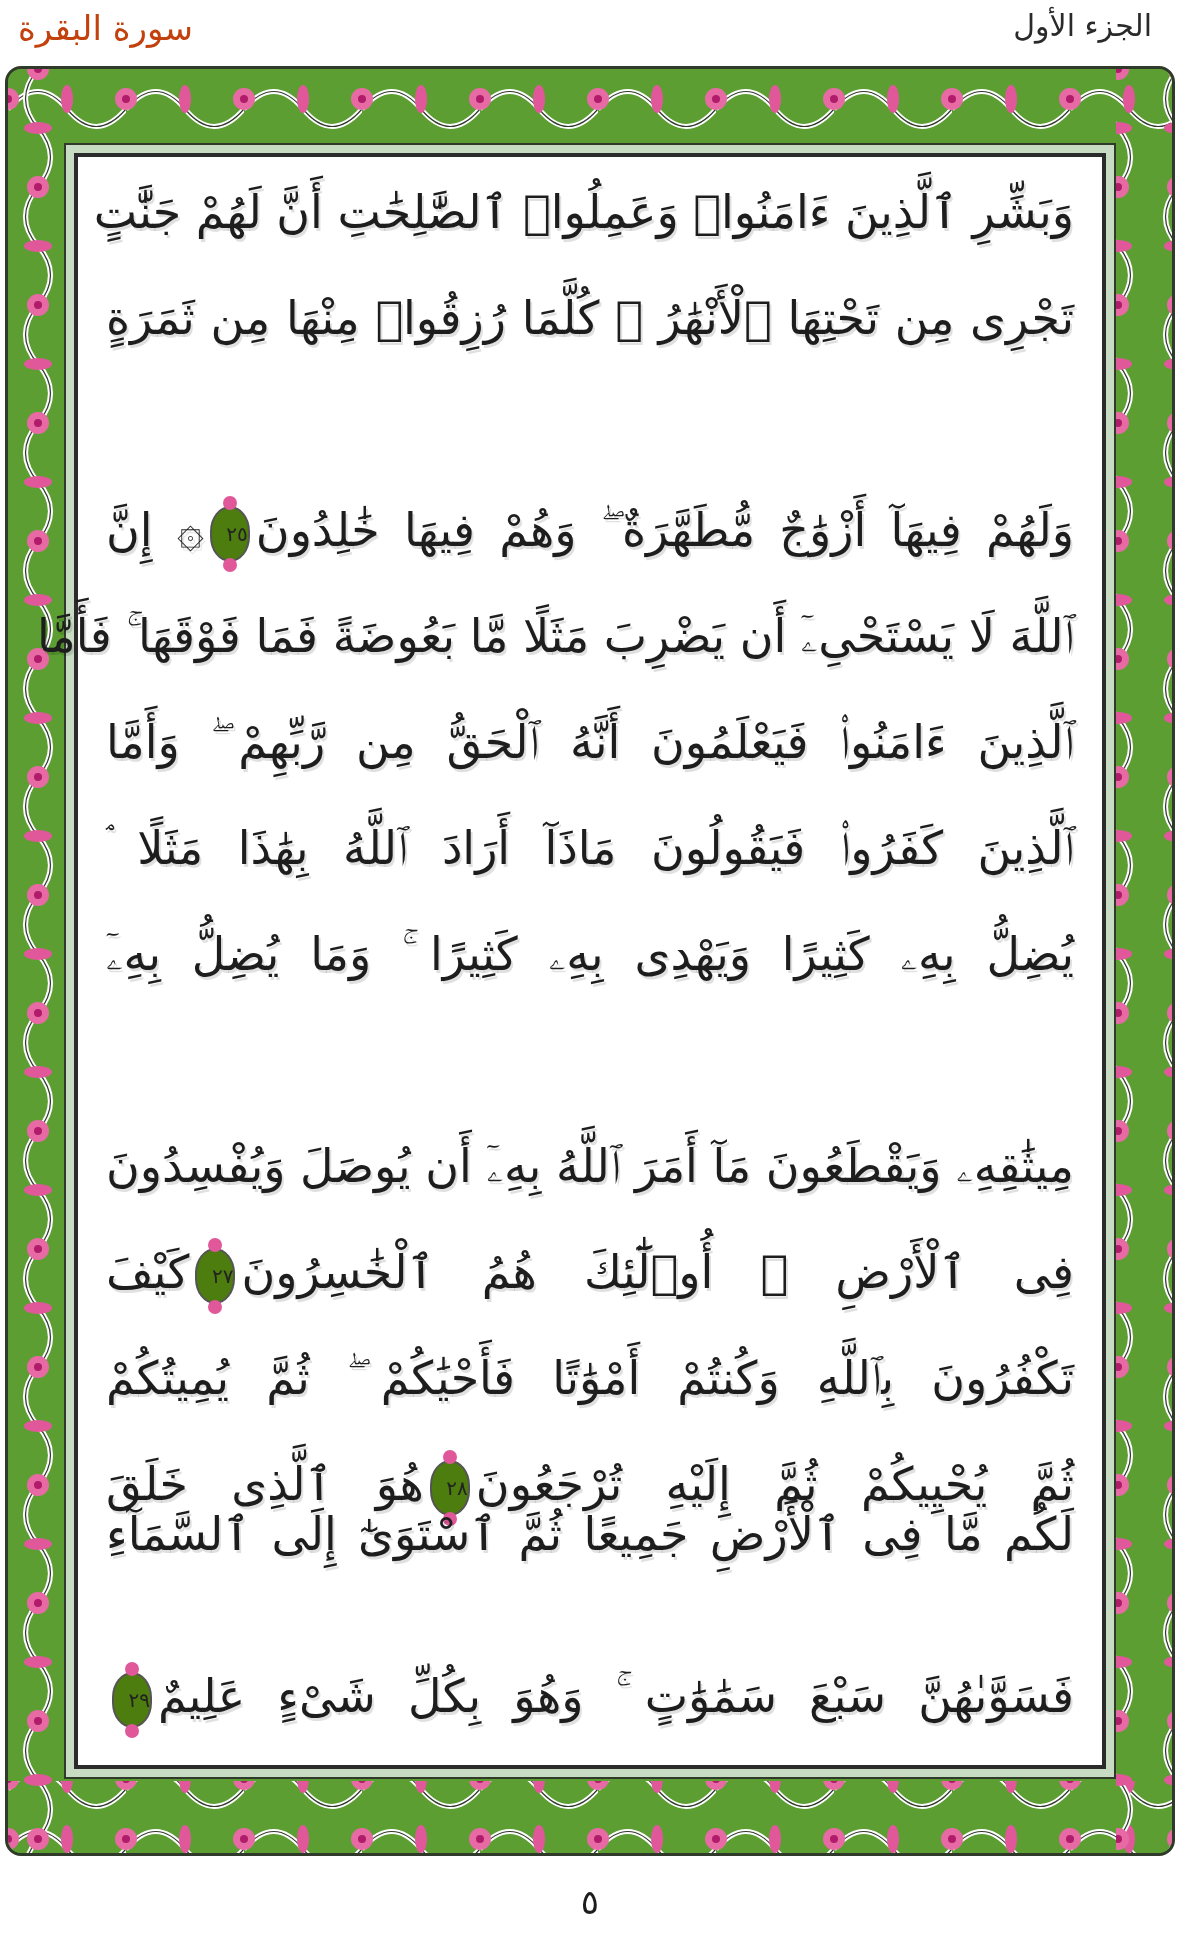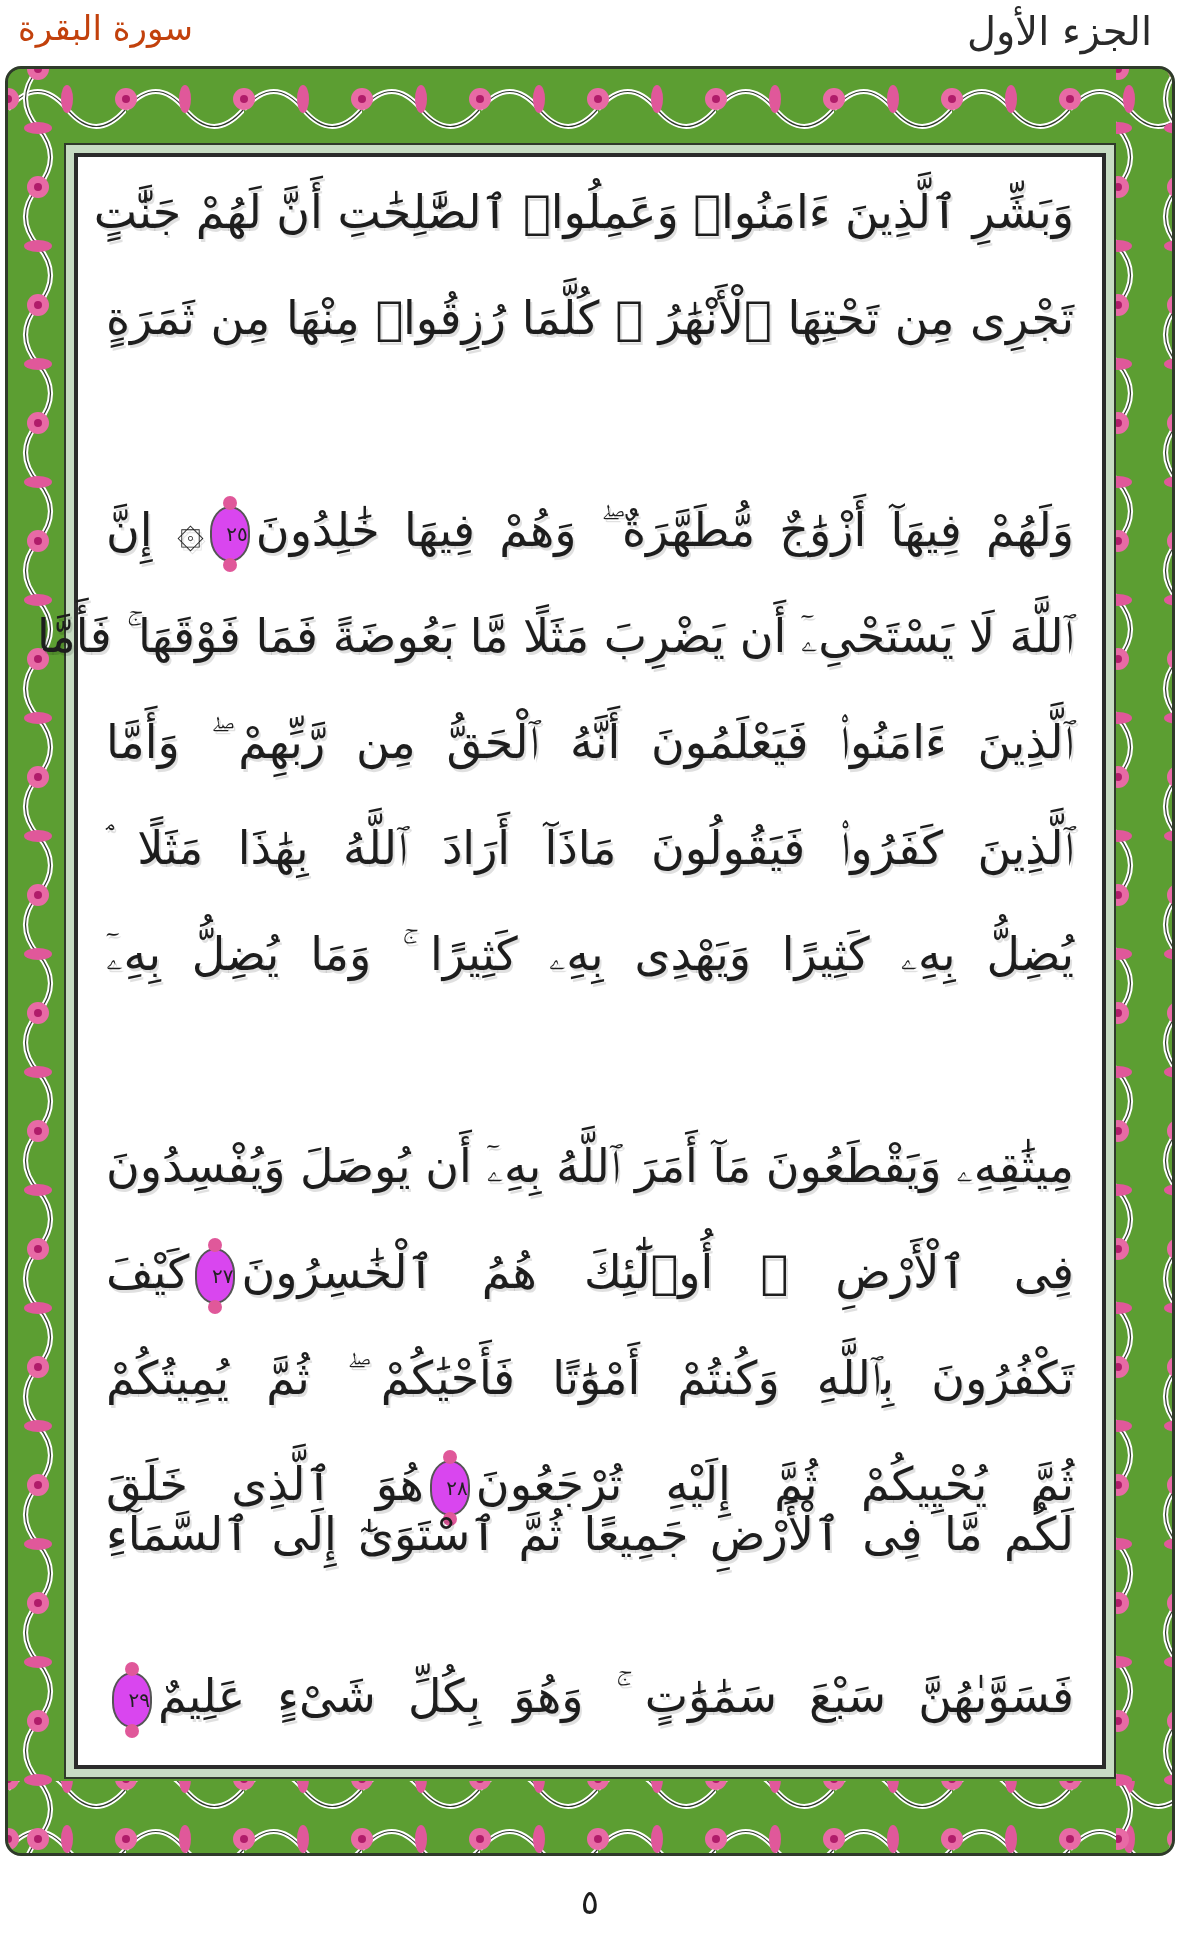--- a/index.html
+++ b/index.html
@@ -1,34 +1,34 @@
 <!DOCTYPE html>
 <html><head>
 <meta charset="utf-8">
 <style>
   html,body{margin:0;padding:0;background:#ffffff;}
   body{width:1180px;height:1936px;position:relative;overflow:hidden;font-family:"DejaVu Sans",sans-serif;}
   .header{position:absolute;top:0;left:0;width:1180px;height:60px;}
-  .juz-title{position:absolute;right:28px;top:8px;font-size:40px;color:#2a2a2a;direction:rtl;font-family:"DejaVu Sans",sans-serif;}
+  .juz-title{position:absolute;right:28px;top:8px;font-size:30px;color:#2a2a2a;direction:rtl;font-family:"DejaVu Sans",sans-serif;}
   .surah-title{position:absolute;left:18px;top:8px;font-size:34px;color:#c2410c;direction:rtl;font-family:"DejaVu Sans",sans-serif;}
 
   
   .frame-outer{position:absolute;left:5px;top:66px;width:1170px;height:1790px;box-sizing:border-box;
     background:#5c9e32;border:3px solid #2f3a2a;border-radius:16px;}
   .frame-pattern{position:absolute;inset:0;border-radius:14px;overflow:hidden;}
   .frame-pattern svg{display:block;width:100%;height:100%;}
   .frame-inner-band{position:absolute;left:56px;top:74px;width:1052px;height:1636px;background:#c7dcc3;border:2px solid #2f3a2a;box-sizing:border-box;}
   .text-area{position:absolute;left:66px;top:84px;width:1032px;height:1616px;background:#ffffff;border:4px solid #2b2b2b;box-sizing:border-box;}
 
   .lines{position:absolute;left:0;top:0;width:100%;height:100%;}
   .line{position:absolute;left:28px;right:28px;height:82px;direction:rtl;text-align:justify;text-align-last:justify;
     font-family:"DejaVu Sans",sans-serif;font-size:46px;line-height:82px;color:#1d1d1d;white-space:nowrap;
     text-shadow:2px 3px 0 rgba(0,0,0,0.12);}
   .ayah-marker{display:inline-block;width:40px;height:56px;vertical-align:middle;margin:0 6px;position:relative;
-    border-radius:50%/45%;background:#d946ef;border:2px solid #555;box-sizing:border-box;text-align:right;
+    border-radius:50%/45%;background:#4d7c0f;border:2px solid #555;box-sizing:border-box;text-align:right;
     font-size:20px;line-height:52px;color:#222;text-shadow:none;direction:rtl;}
   .ayah-marker::before{content:"";position:absolute;left:50%;top:-12px;width:14px;height:14px;margin-left:-7px;border-radius:50%;background:#e0589a;}
   .ayah-marker::after{content:"";position:absolute;left:50%;bottom:-12px;width:14px;height:14px;margin-left:-7px;border-radius:50%;background:#e0589a;}
 
   .page-number{position:absolute;left:0;width:1180px;top:1882px;text-align:center;font-size:34px;color:#1d1d1d;font-family:"DejaVu Sans",sans-serif;}
 </style>
 </head>
 <body>
 
 <div class="header">

